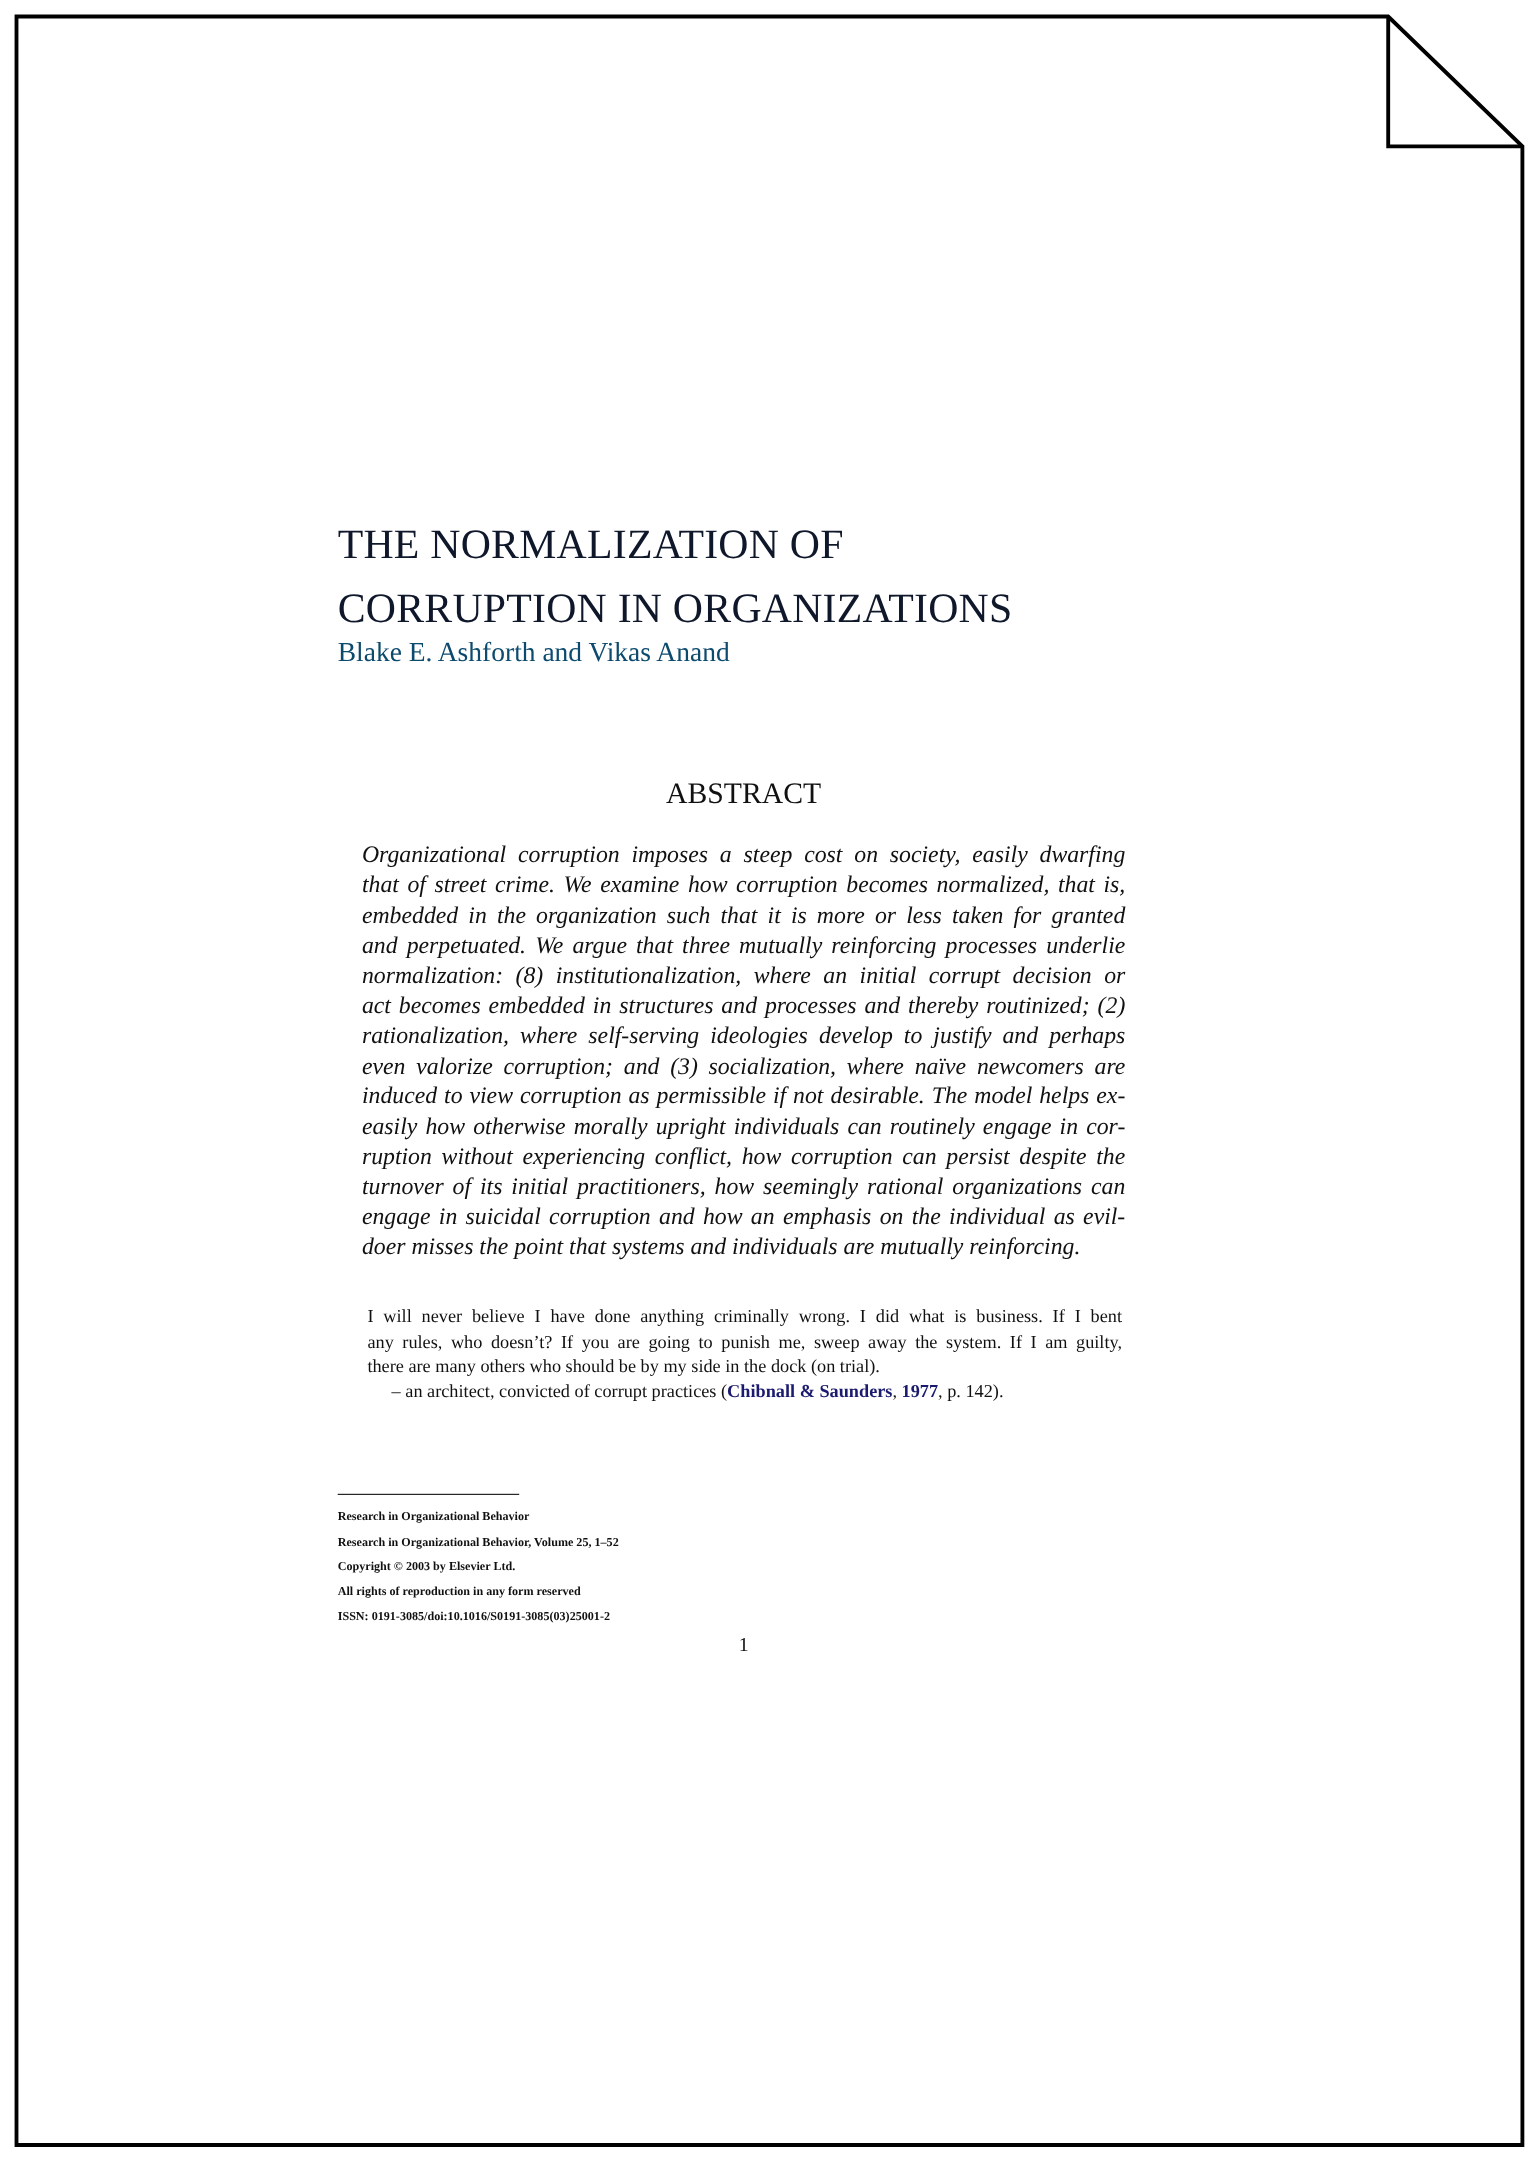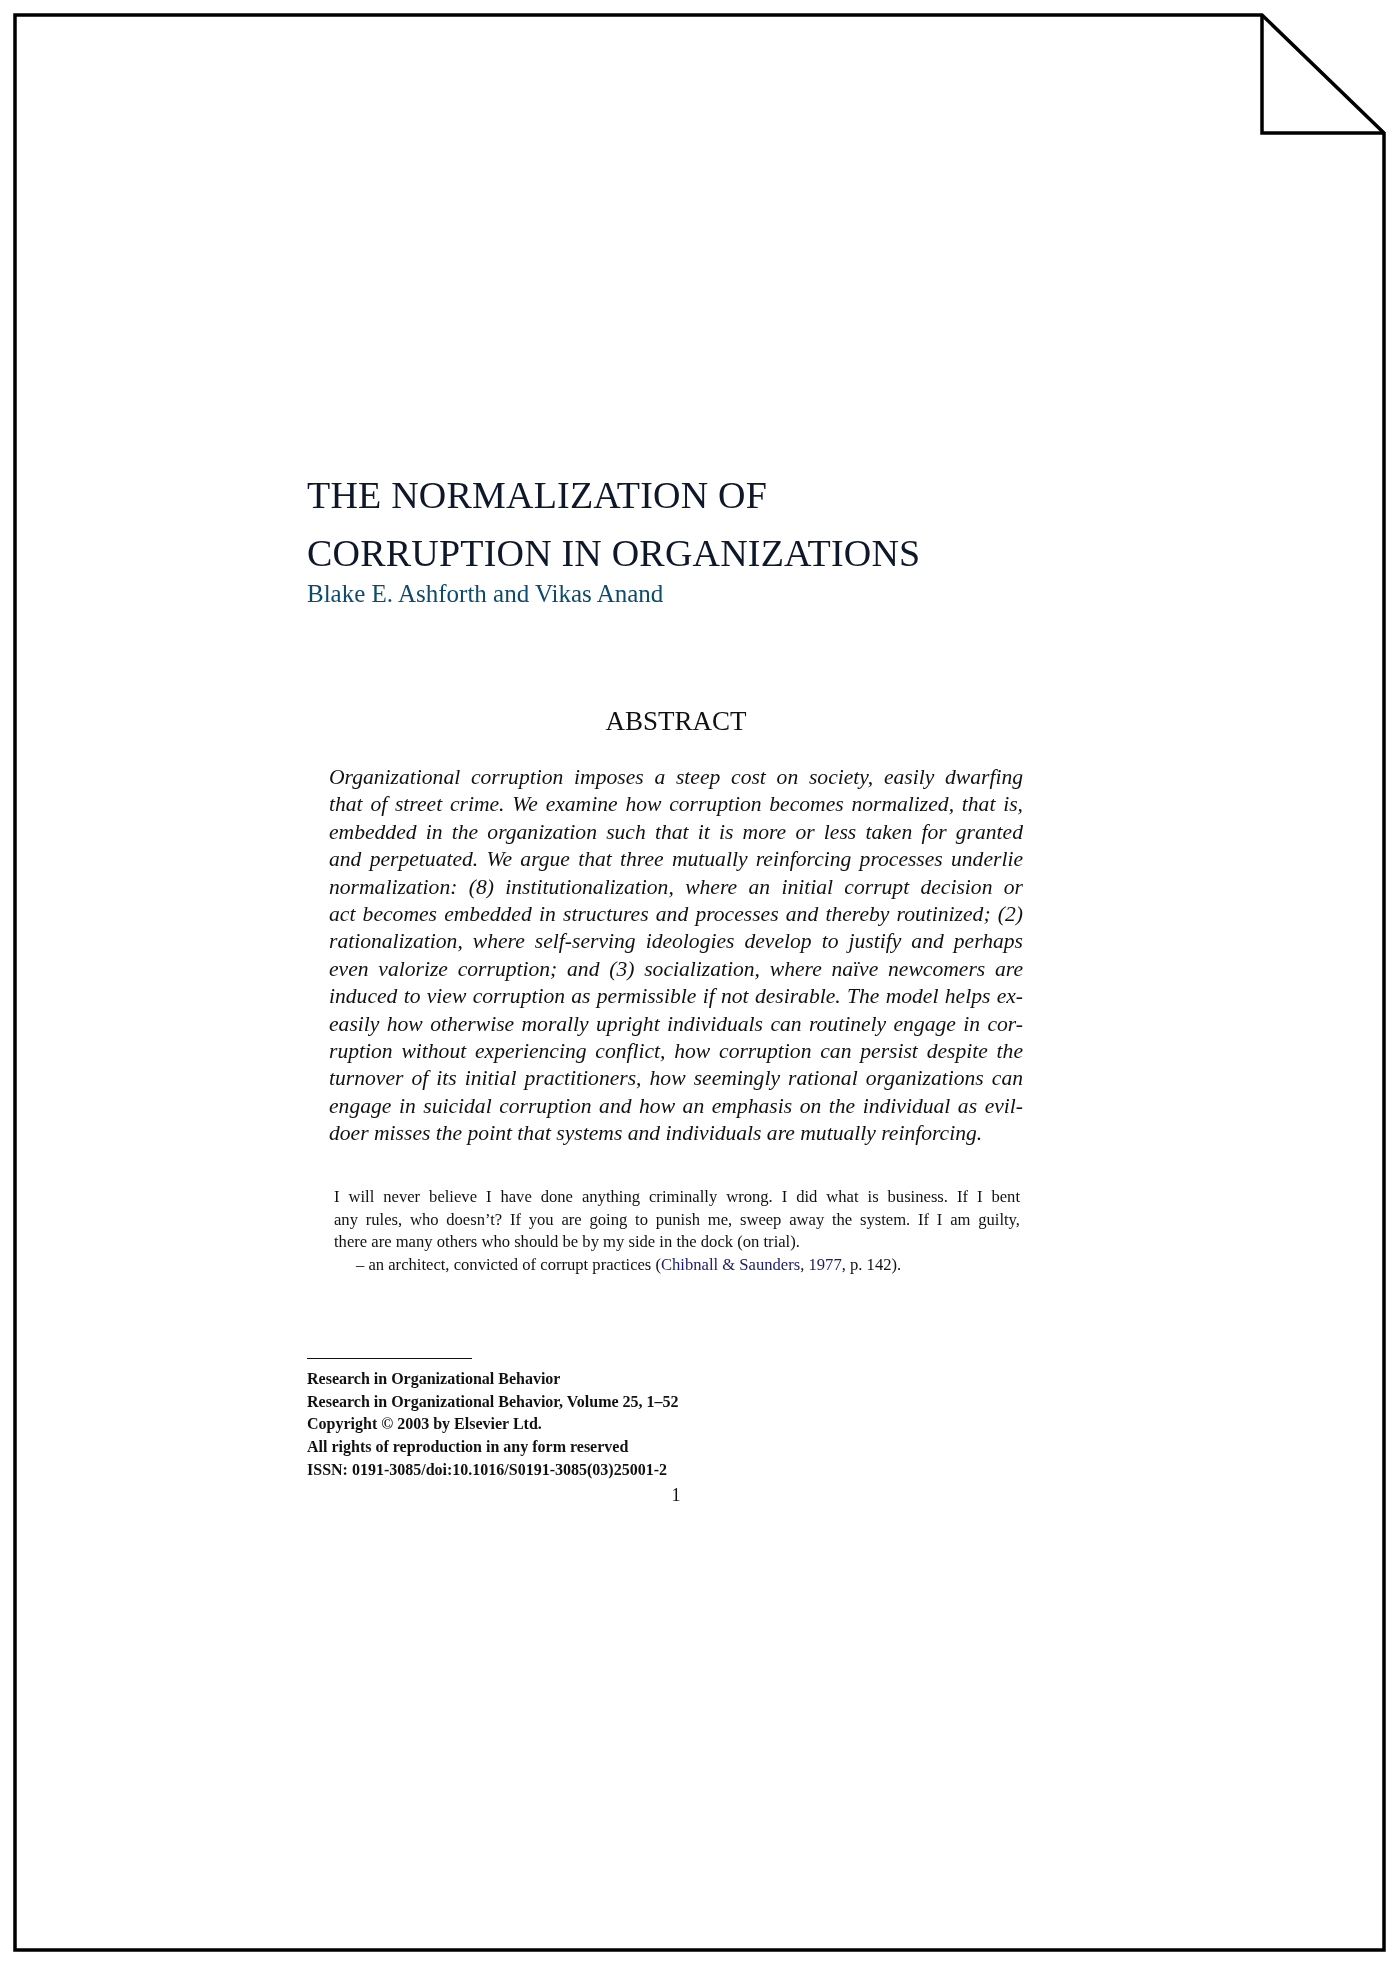--- a/index.html
+++ b/index.html
@@ -9,23 +9,23 @@
   .title div { white-space: nowrap; }
   .authors { position: absolute; left: 307px; top: 580px; font-size: 25px; color: #0c4a6e; white-space: nowrap; }
   .abstract-heading { position: absolute; left: 0; width: 1352px; top: 706px; text-align: center; font-weight: normal; font-size: 27px; color: #111; }
   .abstract-body { position: absolute; left: 329px; top: 764px; width: 694px; font-style: italic; font-size: 21.6px; line-height: 27.4px; text-align: justify; color: #111; }
   .abstract-body span.line { display: block; text-align: justify; text-align-last: justify; white-space: nowrap; }
   .abstract-body span.line.last { text-align-last: left; }
   .epigraph { position: absolute; left: 334px; top: 1186px; width: 686px; font-size: 16.6px; line-height: 22.6px; color: #111; }
   .epigraph .eline { display: block; white-space: nowrap; text-align-last: justify; }
   .epigraph .eline.last { text-align-last: left; }
   .epigraph .attribution { display: block; padding-left: 22px; white-space: nowrap; }
-  .cite { color: #1a1a6e; }
+  .cite { color: #1a1a6e; font-weight: bold; }
   .footnote-rule { position: absolute; left: 307px; top: 1358px; width: 165px; height: 0; border-top: 1.5px solid #111; }
-  .footnote { position: absolute; left: 307px; top: 1368px; font-size: 16px; line-height: 22.7px; font-weight: bold; color: #111; }
+  .footnote { position: absolute; left: 307px; top: 1368px; font-size: 11px; line-height: 22.7px; font-weight: bold; color: #111; }
   .footnote div { white-space: nowrap; }
   .page-number { position: absolute; left: 0; width: 1352px; top: 1485px; text-align: center; font-size: 18px; color: #111; }
 </style>
 </head>
 <body>
 
 <svg class="page-frame" width="1400" height="1965" viewBox="0 0 1400 1965">
   <path d="M15 15 L1262 15 L1384 133 L1384 1950 L15 1950 Z" fill="#ffffff" stroke="#000" stroke-width="3.5" stroke-linejoin="miter"></path>
   <path d="M1262 15 L1262 133 L1384 133" fill="none" stroke="#000" stroke-width="3.5" stroke-linejoin="miter"></path>
 </svg>

